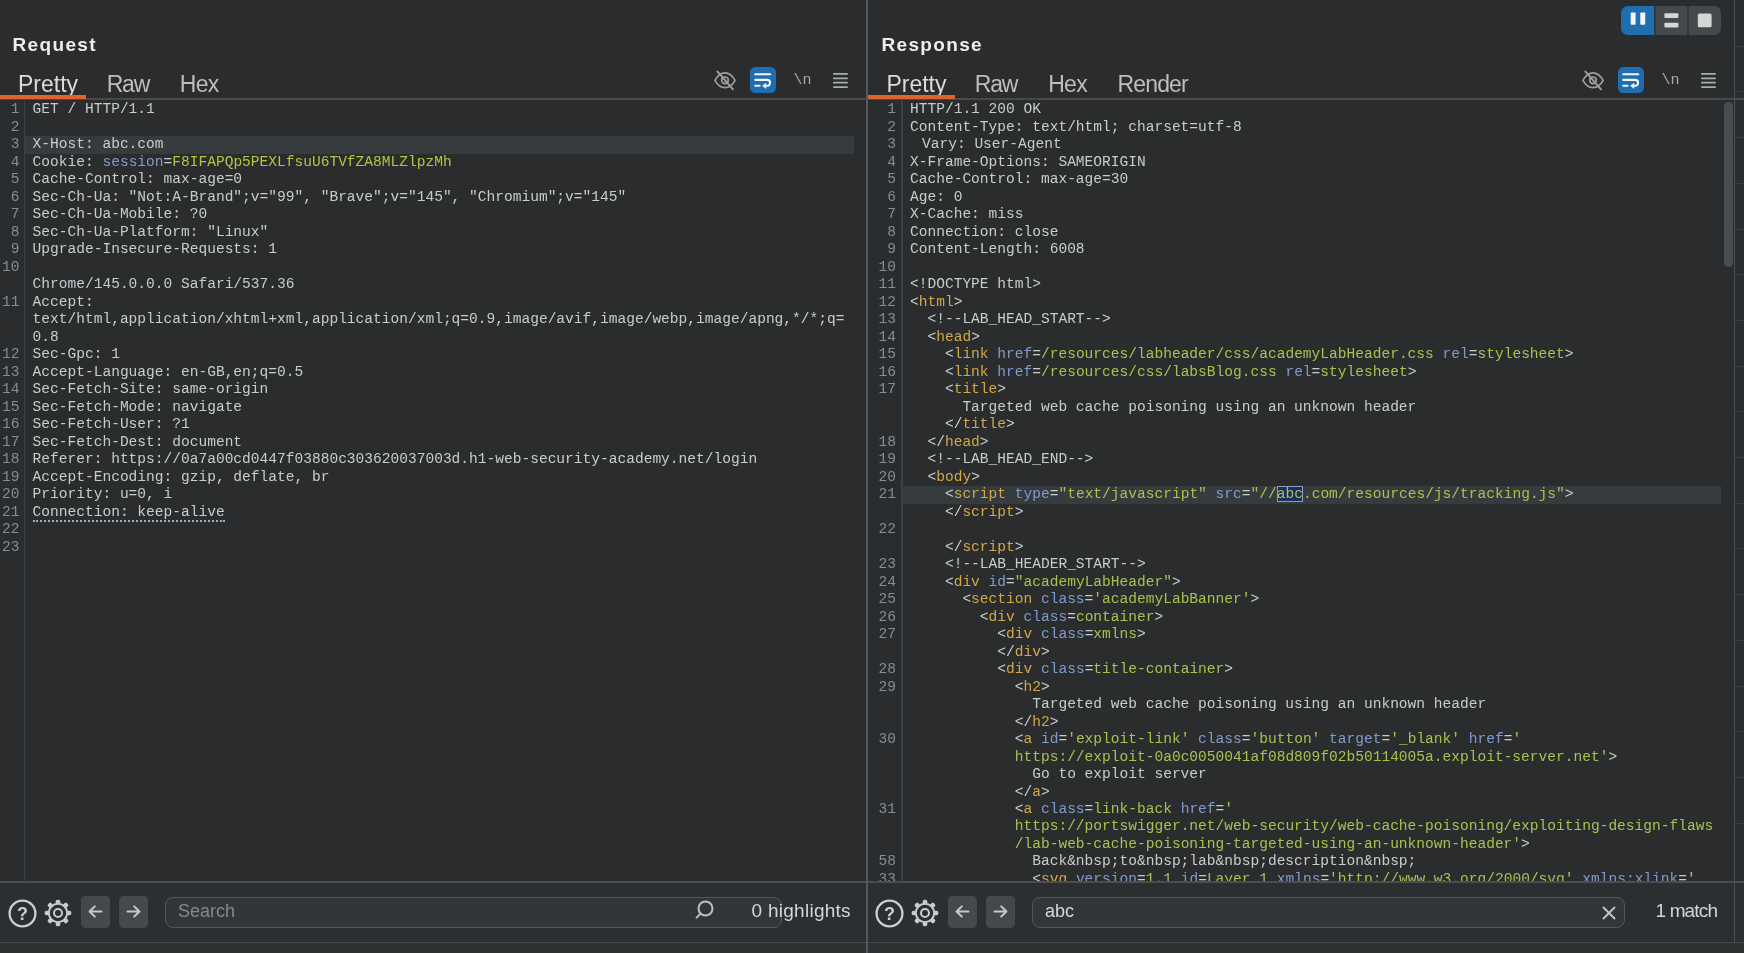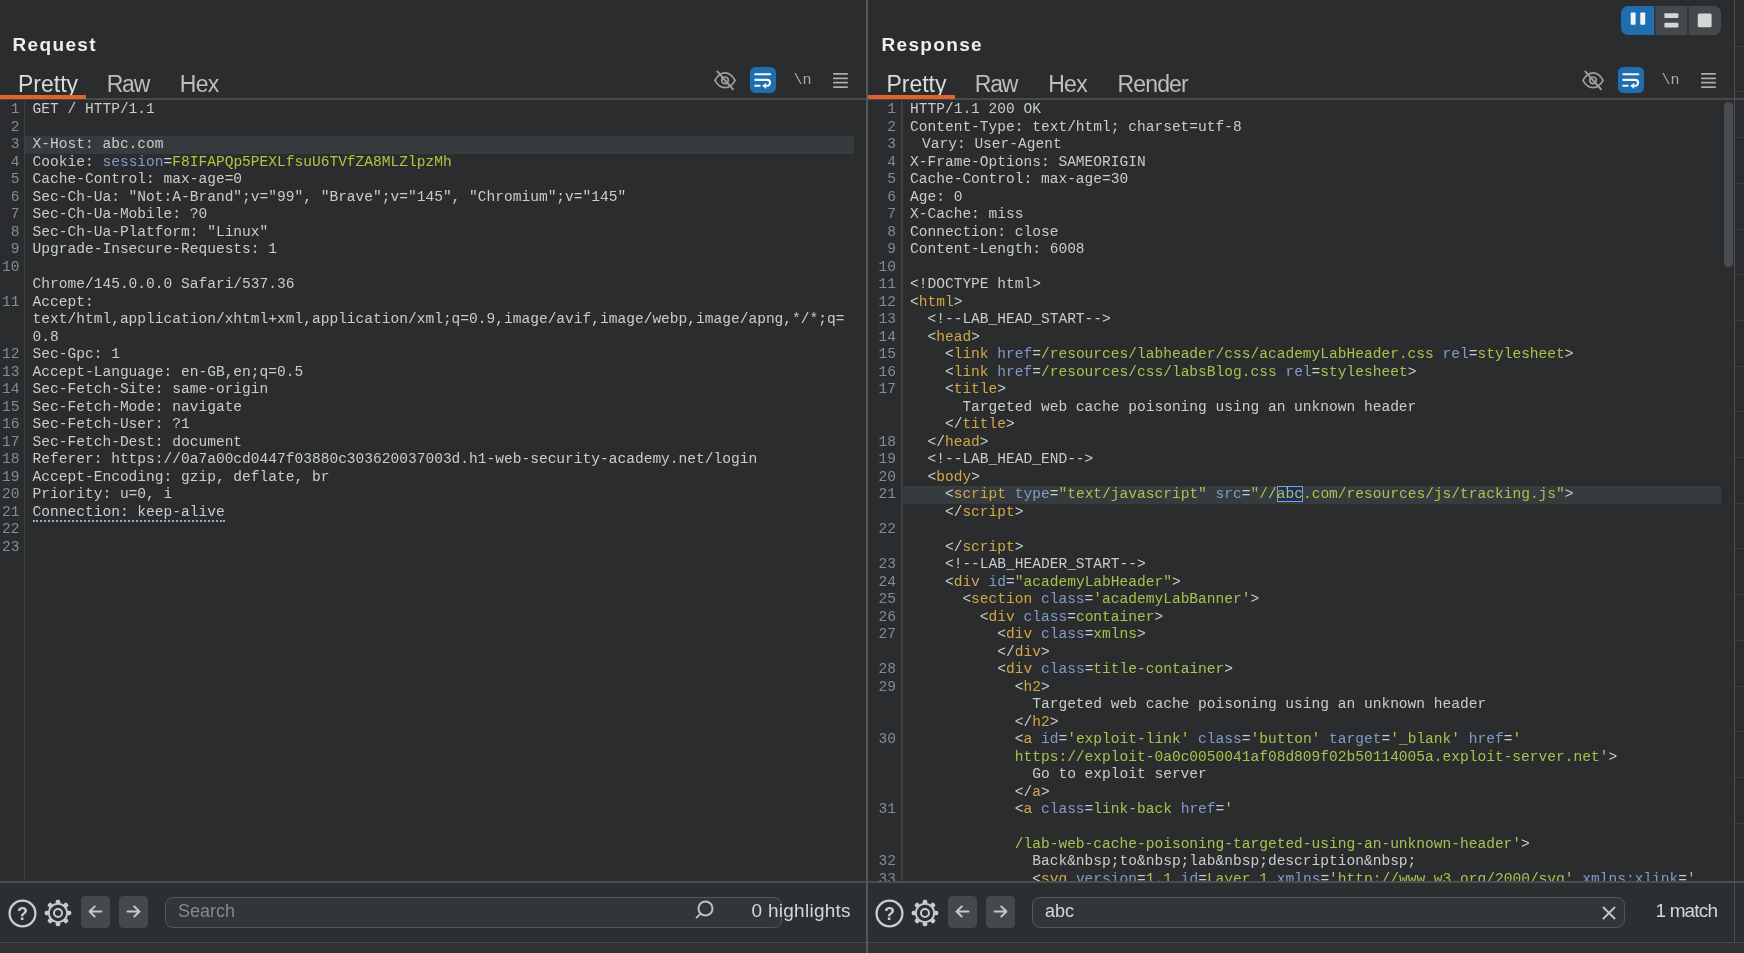--- a/index.html
+++ b/index.html
@@ -244,22 +244,23 @@
 <div class="crow" style="left:40.0px;top:577.57px">&nbsp;&nbsp;&nbsp;&nbsp;&nbsp;&nbsp;&nbsp;&nbsp;&nbsp;&nbsp;&nbsp;&nbsp;&lt;<span class="t">h2</span>&gt;</div>
 <div class="crow" style="left:40.0px;top:595.06px">&nbsp;&nbsp;&nbsp;&nbsp;&nbsp;&nbsp;&nbsp;&nbsp;&nbsp;&nbsp;&nbsp;&nbsp;&nbsp;&nbsp;Targeted&nbsp;web&nbsp;cache&nbsp;poisoning&nbsp;using&nbsp;an&nbsp;unknown&nbsp;header</div>
 <div class="crow" style="left:40.0px;top:612.55px">&nbsp;&nbsp;&nbsp;&nbsp;&nbsp;&nbsp;&nbsp;&nbsp;&nbsp;&nbsp;&nbsp;&nbsp;&lt;/<span class="t">h2</span>&gt;</div>
 <div class="gnum" style="top:630.04px;width:26.0px">30</div>
 <div class="crow" style="left:40.0px;top:630.04px">&nbsp;&nbsp;&nbsp;&nbsp;&nbsp;&nbsp;&nbsp;&nbsp;&nbsp;&nbsp;&nbsp;&nbsp;&lt;<span class="t">a</span>&nbsp;<span class="a">id</span>=<span class="v">'exploit-link'</span>&nbsp;<span class="a">class</span>=<span class="v">'button'</span>&nbsp;<span class="a">target</span>=<span class="v">'_blank'</span>&nbsp;<span class="a">href</span>=<span class="v">'</span></div>
 <div class="crow" style="left:40.0px;top:647.53px">&nbsp;&nbsp;&nbsp;&nbsp;&nbsp;&nbsp;&nbsp;&nbsp;&nbsp;&nbsp;&nbsp;&nbsp;<span class="v">https://exploit-0a0c0050041af08d809f02b50114005a.exploit-server.net'</span>&gt;</div>
 <div class="crow" style="left:40.0px;top:665.02px">&nbsp;&nbsp;&nbsp;&nbsp;&nbsp;&nbsp;&nbsp;&nbsp;&nbsp;&nbsp;&nbsp;&nbsp;&nbsp;&nbsp;Go&nbsp;to&nbsp;exploit&nbsp;server</div>
 <div class="crow" style="left:40.0px;top:682.51px">&nbsp;&nbsp;&nbsp;&nbsp;&nbsp;&nbsp;&nbsp;&nbsp;&nbsp;&nbsp;&nbsp;&nbsp;&lt;/<span class="t">a</span>&gt;</div>
 <div class="gnum" style="top:700.00px;width:26.0px">31</div>
 <div class="crow" style="left:40.0px;top:700.00px">&nbsp;&nbsp;&nbsp;&nbsp;&nbsp;&nbsp;&nbsp;&nbsp;&nbsp;&nbsp;&nbsp;&nbsp;&lt;<span class="t">a</span>&nbsp;<span class="a">class</span>=<span class="v">link-back</span>&nbsp;<span class="a">href</span>=<span class="v">'</span></div>
+<div class="crow" style="left:40.0px;top:717.49px">&nbsp;&nbsp;&nbsp;&nbsp;&nbsp;&nbsp;&nbsp;&nbsp;&nbsp;&nbsp;&nbsp;&nbsp;<span class="v">https://portswigger.net/web-security/web-cache-poisoning/exploiting-design-flaws</span></div>
 <div class="crow" style="left:40.0px;top:734.98px">&nbsp;&nbsp;&nbsp;&nbsp;&nbsp;&nbsp;&nbsp;&nbsp;&nbsp;&nbsp;&nbsp;&nbsp;<span class="v">/lab-web-cache-poisoning-targeted-using-an-unknown-header'</span>&gt;</div>
-<div class="gnum" style="top:752.47px;width:26.0px">32</div>
+<div class="gnum" style="top:752.47px;width:26.0px">58</div>
 <div class="crow" style="left:40.0px;top:752.47px">&nbsp;&nbsp;&nbsp;&nbsp;&nbsp;&nbsp;&nbsp;&nbsp;&nbsp;&nbsp;&nbsp;&nbsp;&nbsp;&nbsp;Back&amp;nbsp;to&amp;nbsp;lab&amp;nbsp;description&amp;nbsp;</div>
 <div class="gnum" style="top:769.96px;width:26.0px">33</div>
 <div class="crow" style="left:40.0px;top:769.96px">&nbsp;&nbsp;&nbsp;&nbsp;&nbsp;&nbsp;&nbsp;&nbsp;&nbsp;&nbsp;&nbsp;&nbsp;&nbsp;&nbsp;&lt;<span class="t">svg</span>&nbsp;<span class="a">version</span>=<span class="v">1.1</span>&nbsp;<span class="a">id</span>=<span class="v">Layer_1</span>&nbsp;<span class="a">xmlns</span>=<span class="v">'http://www.w3.org/2000/svg'</span>&nbsp;<span class="a">xmlns:xlink</span>=<span class="v">'</span></div>
 </div>
 <div class="abs" style="left:1723.5px;top:102px;width:9px;height:165px;border-radius:4.5px;background:#4a4d4f"></div>
 <div class="abs" style="left:1734px;top:0;width:1.3px;height:941.5px;background:#4c5052"></div>
 <div class="abs" style="left:1735px;top:45.7px;width:9px;height:1px;background:#3a3d3f"></div>
 <div class="abs" style="left:1735px;top:91.4px;width:9px;height:1px;background:#3a3d3f"></div>
 <div class="abs" style="left:1735px;top:137.1px;width:9px;height:1px;background:#3a3d3f"></div>
 <div class="abs" style="left:1735px;top:182.8px;width:9px;height:1px;background:#3a3d3f"></div>

